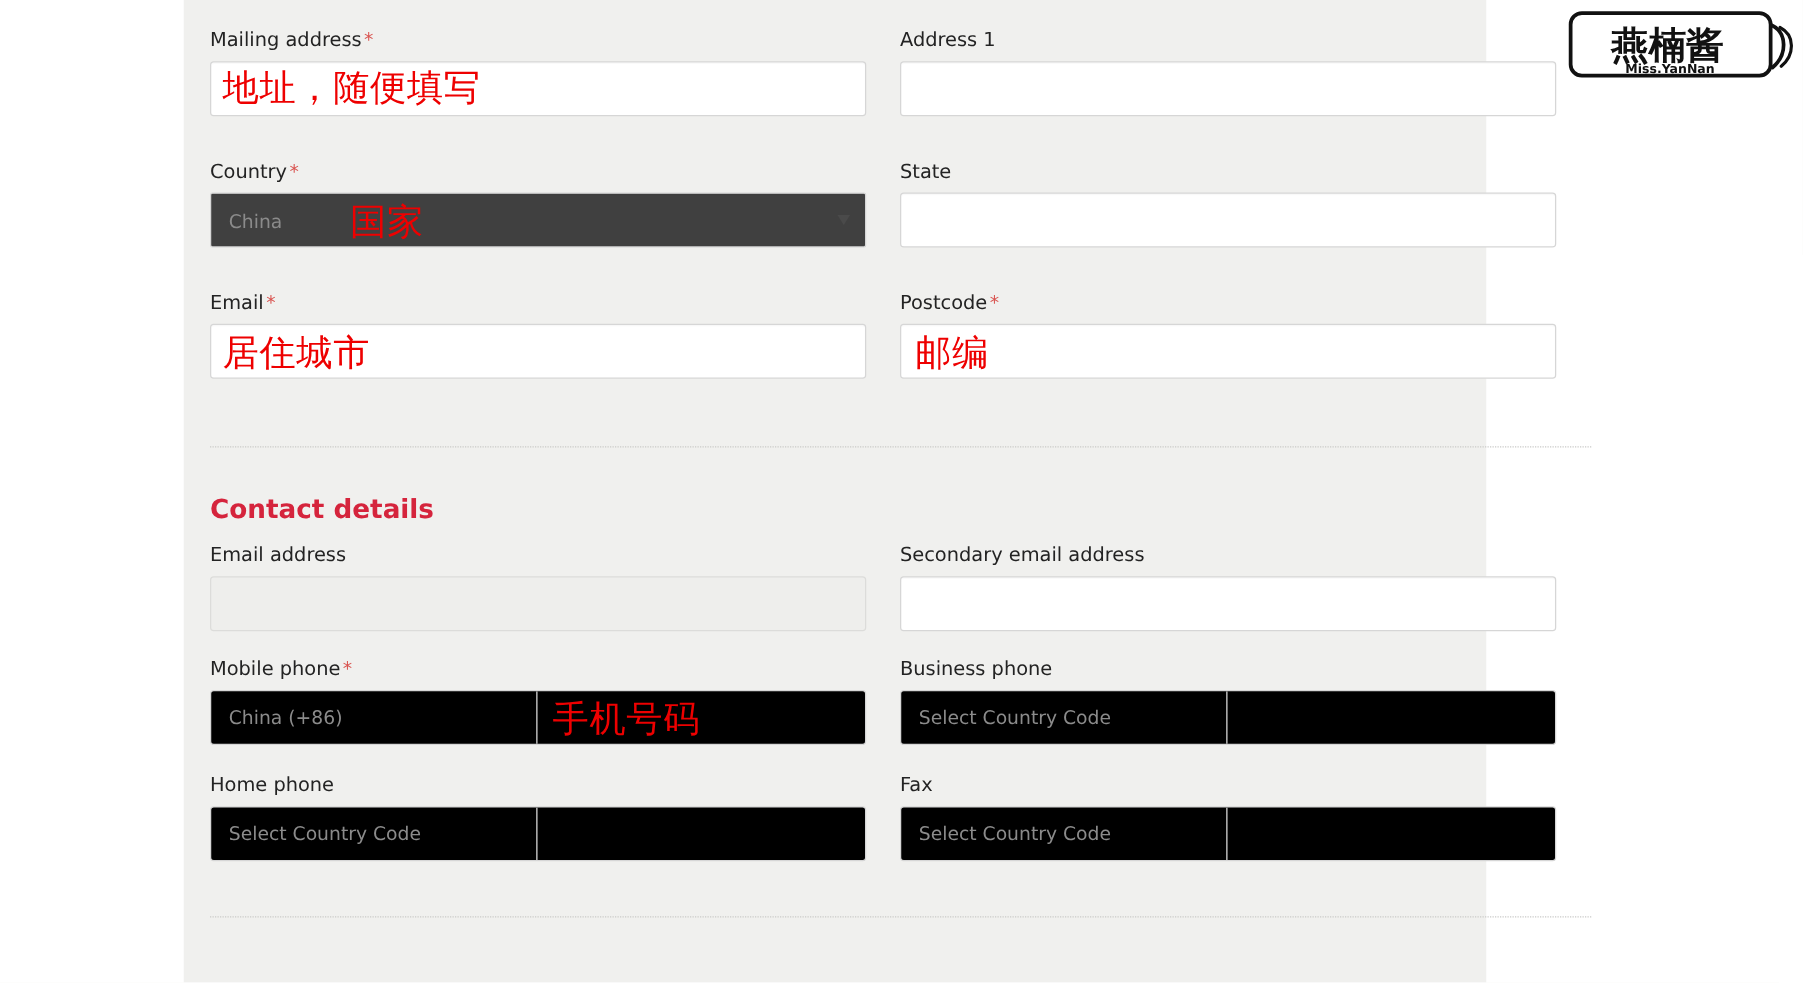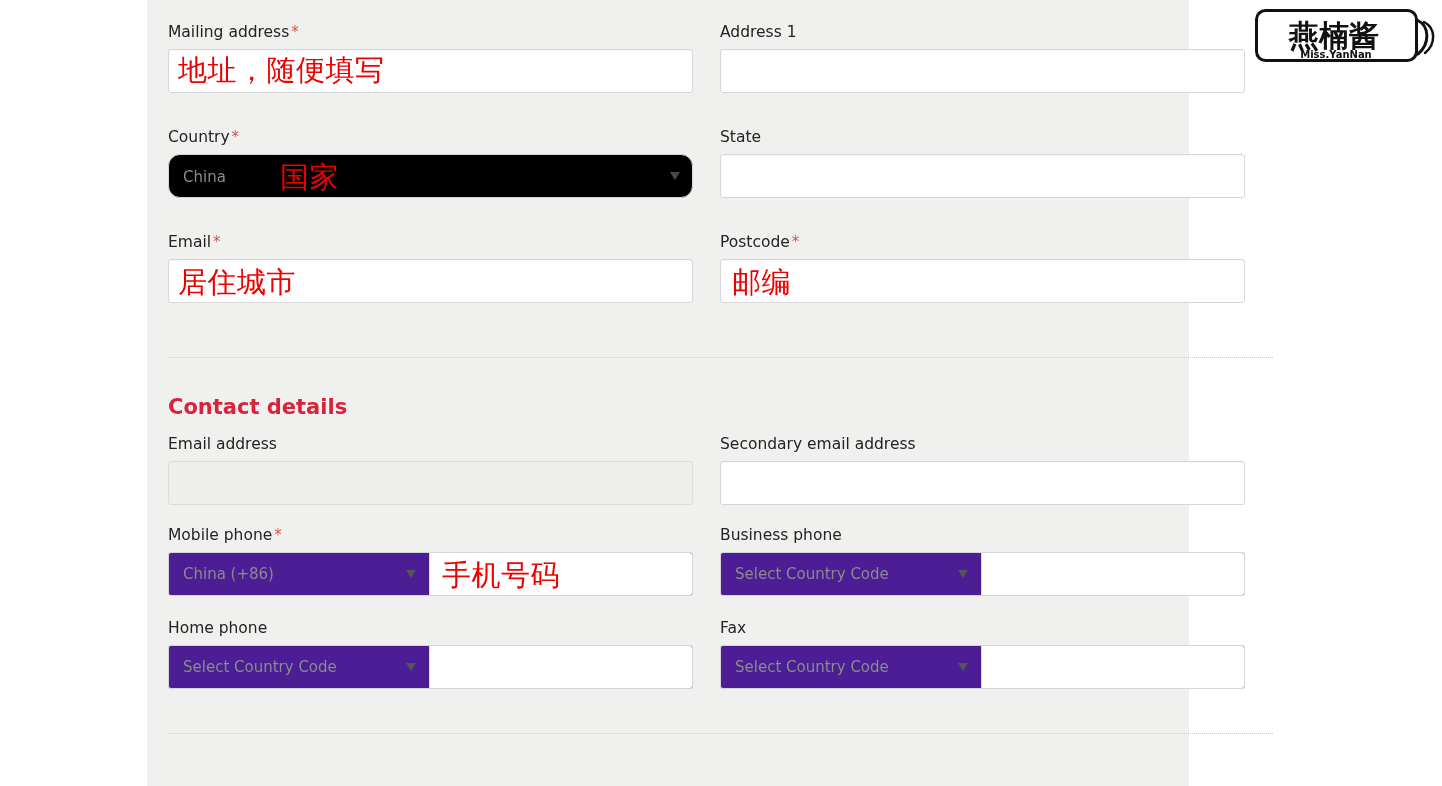--- a/index.html
+++ b/index.html
@@ -93,23 +93,23 @@
     color: #8a8a8a;
     box-shadow: none;
   }
 
   .select-control {
     position: relative;
     display: block;
     width: 100%;
     height: 44px;
     box-sizing: border-box;
-    background: #000000;
+    background: #404040;
     border: 1px solid #d6d6d6;
-    border-radius: 12px;
+    border-radius: 2px;
     box-shadow: inset 0 1px 1px rgba(0,0,0,0.03);
   }
   .select-control .select-value {
     position: absolute;
     left: 14px;
     top: 0;
     height: 44px;
     line-height: 44px;
     font-size: 15px;
     color: #8b8b8b;
@@ -125,26 +125,27 @@
     border-left: 5.5px solid transparent;
     border-right: 5.5px solid transparent;
     border-top: 8px solid #4a4a4a;
   }
 
   
   .phone-group {
     display: flex;
     width: 100%;
     height: 44px;
-    background: #4c1d95;
+    background: #000000;
     border: 1px solid #d6d6d6;
     border-radius: 3px;
     box-sizing: border-box;
     box-shadow: inset 0 1px 1px rgba(0,0,0,0.03);
     overflow: hidden;
+    flex-direction: column;
   }
   .phone-group .code-part {
     position: relative;
     flex: 0 0 261px;
     width: 261px;
     height: 100%;
     border-right: 1px solid #dedede;
     box-sizing: border-box;
   }
   .phone-group .code-part .select-value {

